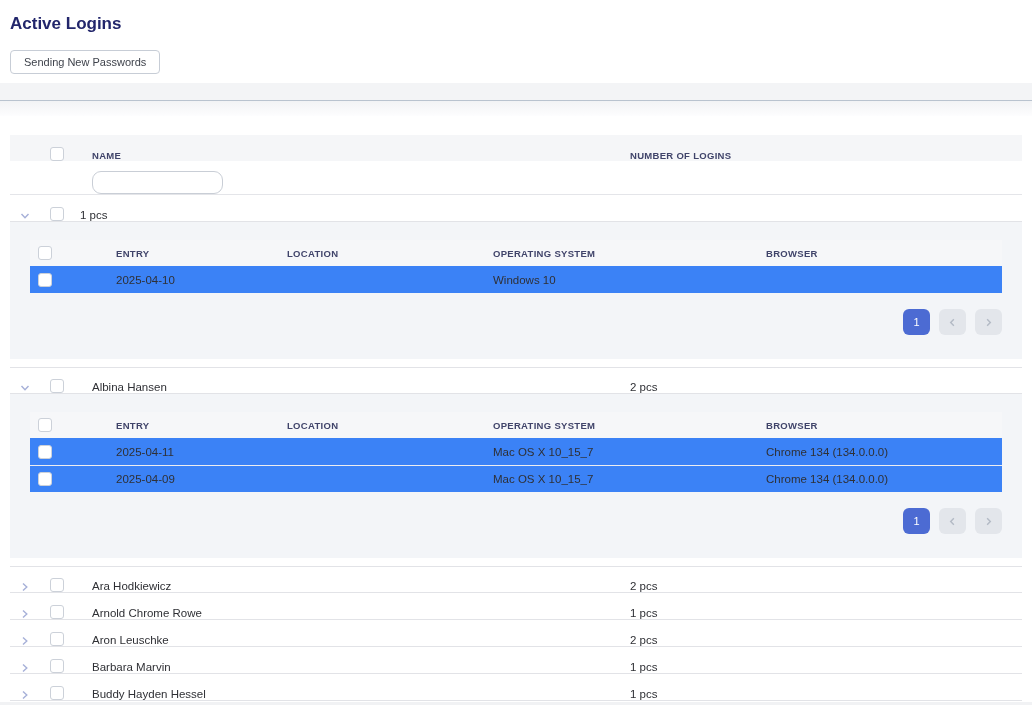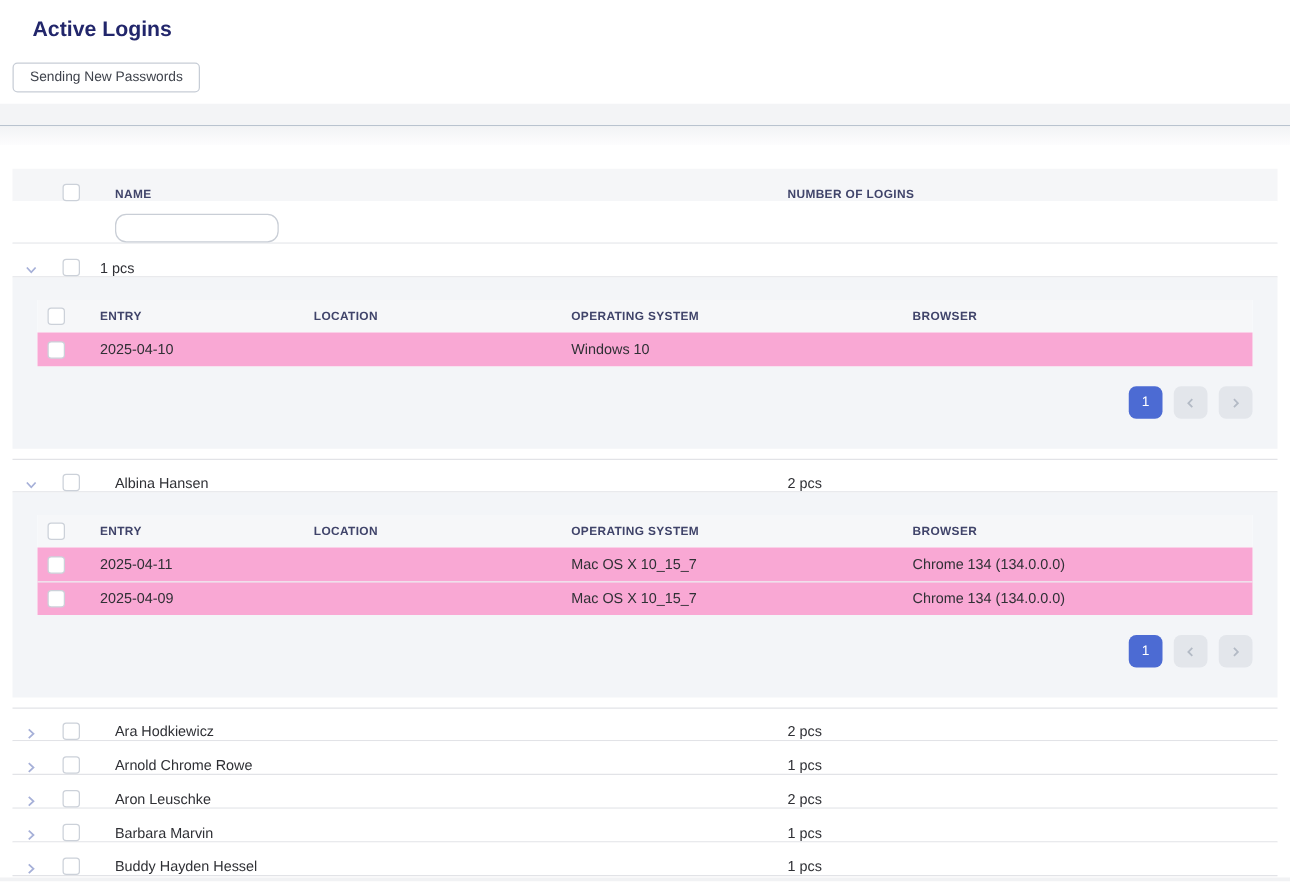--- a/index.html
+++ b/index.html
@@ -6,21 +6,21 @@
   html,body { margin:0; padding:0; }
   body {
     width:1032px; height:716px; overflow:hidden;
     background:#ffffff; color:#2f3035;
     font-family:"Liberation Sans", sans-serif;
     font-size:11.5px;
   }
 
   
   .page-head { padding:14px 10px 0 10px; }
-  .page-title { margin:0 0 16px 16px; font-size:17px; font-weight:700; color:#22266b; }
+  .page-title { margin:0 0 16px 0; font-size:17px; font-weight:700; color:#22266b; }
   .pw-btn {
     display:inline-block; height:24px; padding:0 13px; margin-bottom:9px;
     background:#fff; border:1px solid #c7cdd6; border-radius:4px;
     font-family:inherit; font-size:11px; color:#3f434c; line-height:22px; cursor:pointer;
   }
 
   
   .band1 { height:18px; background:#f3f4f6; border-bottom:1px solid #b9c3cf; }
   .band2 { height:15px; background:linear-gradient(#f2f3f5,#fdfdfe); }
   .gap19 { height:19px; }
@@ -53,25 +53,25 @@
     background:#fff; display:inline-block; cursor:pointer; flex:0 0 auto;
   }
 
   .chev { display:inline-flex; color:#a6b0d8; cursor:pointer; }
   .chev svg { display:block; }
 
   
   .detail-panel { background:#f3f5f8; padding:18px 20px 24px 20px; margin-bottom:8px; }
   .sub-table { background:#fff; width:972px; }
   .sub-hdr { display:flex; align-items:center; height:26px; background:#f6f7f9; }
-  .sub-row { display:flex; align-items:center; height:27px; background:#f9a8d4; }
+  .sub-row { display:flex; align-items:center; height:27px; background:#3b82f6; }
   .sub-row + .sub-row { border-top:1px solid #ededf1; }
   .s-check   { width:42px; display:flex; }
   .s-check .cb { margin-left:8px; }
-  .s-entry   { width:171px; padding-left:8px; }
+  .s-entry   { width:171px; padding-left:8px;margin-left:36px; }
   .s-loc     { width:174px; padding-left:8px; }
   .s-os      { width:273px; padding-left:8px;margin-left:32px; }
   .s-browser { flex:1; padding-left:8px; }
 
   .pagination { display:flex; justify-content:flex-end; gap:9px; margin-top:16px; }
   .page-btn {
     width:27px; height:26px; border:none; border-radius:6px;
     display:flex; align-items:center; justify-content:center;
     font-family:inherit; font-size:11px; cursor:pointer;
   }

